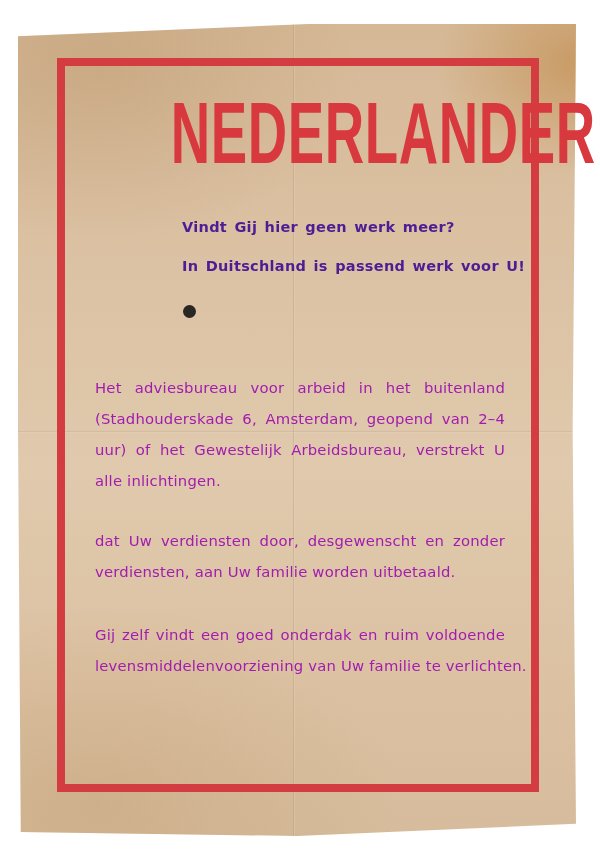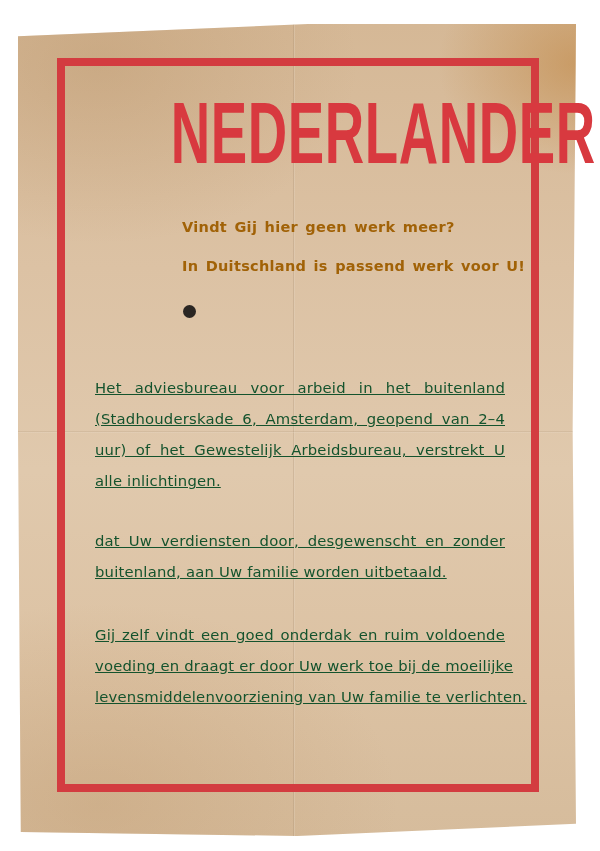--- a/index.html
+++ b/index.html
@@ -65,21 +65,21 @@
       line-height: 90px;
       letter-spacing: 1px;
       text-align: center;
       transform: scaleX(0.62);
       transform-origin: 207px 0;
       white-space: nowrap;
     }
     .subline {
       position: absolute;
       left: 182px;
-      color: #a16207;
+      color: #4c1d95;
       font-weight: bold;
       font-size: 14.5px;
       letter-spacing: 0.3px;
       word-spacing: 2px;
       white-space: nowrap;
     }
     .subline.one { top: 219px; }
     .subline.two { top: 258px; text-align: right; }
     .bullet {
       position: absolute;
@@ -87,25 +87,24 @@
       top: 305px;
       width: 13px;
       height: 13px;
       border-radius: 50%;
       background: #2a2623;
     }
     .para {
       position: absolute;
       left: 95px;
       width: 410px;
-      color: #14532d;
+      color: #a21caf;
       font-size: 14.8px;
       line-height: 31px;
       letter-spacing: 0.2px;
-      text-decoration: underline;
     }
     .para .line {
       display: block;
       white-space: nowrap;
       text-align: justify;
       text-align-last: justify;
     }
     .para .line.last {
       text-align-last: left;
     }
@@ -132,20 +131,19 @@
 
 <div class="para p1">
   <span class="line">Het adviesbureau voor arbeid in het buitenland</span>
   <span class="line">(Stadhouderskade 6, Amsterdam, geopend van 2–4</span>
   <span class="line">uur) of het Gewestelijk Arbeidsbureau, verstrekt U</span>
   <span class="line last">alle inlichtingen.</span>
 </div>
 
 <div class="para p2">
   <span class="line">dat Uw verdiensten door, desgewenscht en zonder</span>
-  <span class="line last">buitenland, aan Uw familie worden uitbetaald.</span>
+  <span class="line last">verdiensten, aan Uw familie worden uitbetaald.</span>
 </div>
 
 <div class="para p3">
   <span class="line">Gij zelf vindt een goed onderdak en ruim voldoende</span>
-  <span class="line">voeding en draagt er door Uw werk toe bij de moeilijke</span>
   <span class="line">levensmiddelenvoorziening van Uw familie te verlichten.</span>
 </div>
 
 </body></html>

